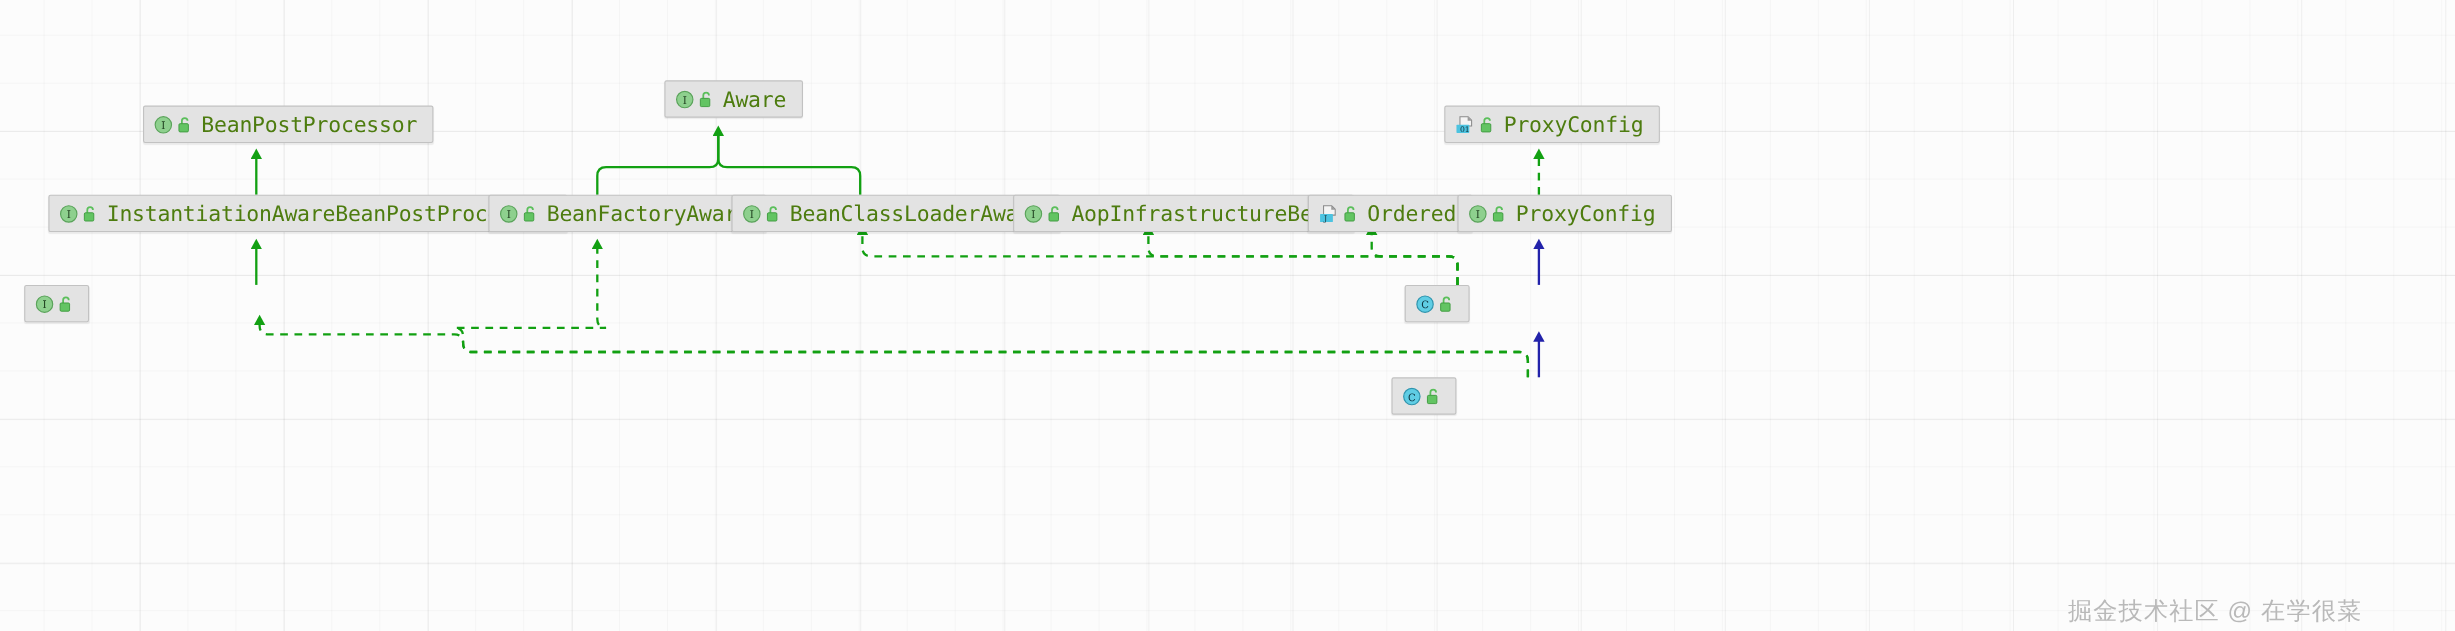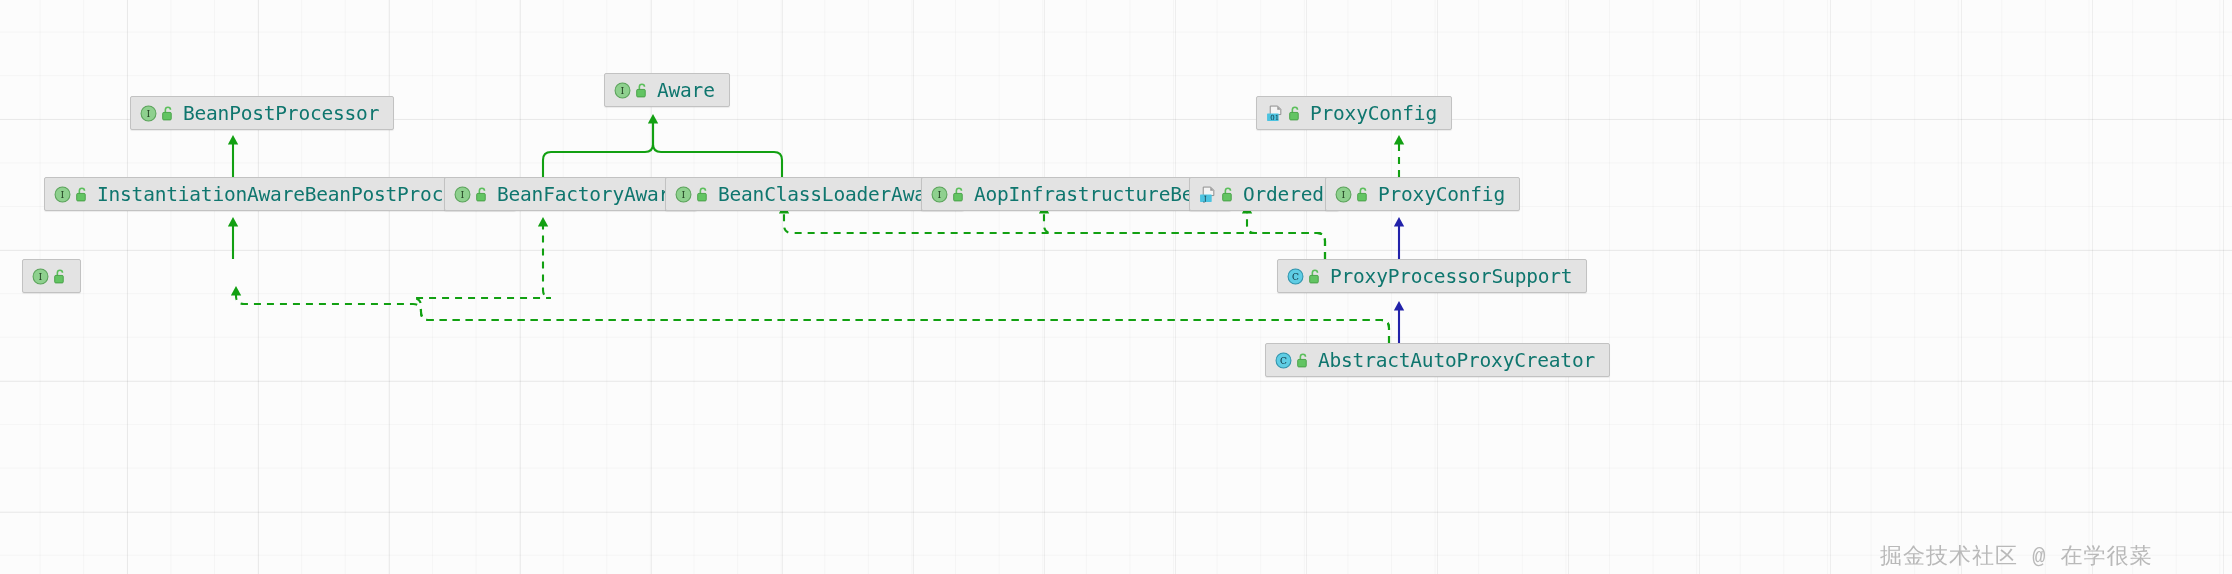--- a/index.html
+++ b/index.html
@@ -33,30 +33,30 @@
     background:#e3e3e3;
     border:1px solid #c2c2c2;
     border-radius:2px;
     box-shadow:0 1px 1px rgba(0,0,0,0.07);
     white-space:nowrap;
   }
   .node .label{
     font-family:"DejaVu Sans Mono",monospace;
     font-size:19.5px;
     letter-spacing:-0.2px;
-    color:#0f766e;
+    color:#4d7c0f;
     margin-left:9px;
   }
   .icons{display:flex;align-items:center;gap:4px;flex:none;}
   .ico{display:block;}
 
   .watermark{
     position:absolute;
     left:1880px;top:541px;
-    font-family:Liberation Mono, monospace;
+    font-family:Liberation Sans, sans-serif;
     font-size:22px;
     color:#b9b9b9;
     white-space:nowrap;
     letter-spacing:1px;
   }
 </style>
 </head>
 <body>
 
 <div id="stage">
@@ -120,21 +120,21 @@
         <text x="8" y="11.6" font-family="DejaVu Serif, serif" font-size="9" text-anchor="middle" fill="#1f3f1f">I</text>
       </svg>
       <svg class="ico" width="13" height="15" viewBox="0 0 12 14">
         <path d="M4 6 V3.6 A2.4 2.4 0 0 1 8.8 3.6" fill="none" stroke="#5bbf5b" stroke-width="1.5"></path>
         <rect x="1.5" y="6" width="8" height="7" rx="1" fill="#63c463" stroke="#3f9b3f" stroke-width="0.8"></rect>
       </svg>
     </span>
     <span class="label">Aware</span>
   </div>
 
-  <div class="node" style="left:1256px;top:96px;text-align:center;">
+  <div class="node" style="left:1313px;top:96px;text-align:center;">
     <span class="icons">
       <svg class="ico" width="18" height="17" viewBox="0 0 17 16">
         <path d="M4 1 L11 1 L14 4 L14 9 L4 9 Z" fill="#f4f4f4" stroke="#8a8a8a" stroke-width="0.9"></path>
         <path d="M10.6 1 L10.6 4.4 L14 4.4" fill="#9a9a9a"></path>
         <rect x="1" y="8" width="11" height="7" rx="0.6" fill="#4cc3e0"></rect>
         <text x="4" y="13.9" font-family="DejaVu Serif, serif" font-size="6.6" fill="#10333d">01</text>
       </svg>
       <svg class="ico" width="13" height="15" viewBox="0 0 12 14">
         <path d="M4 6 V3.6 A2.4 2.4 0 0 1 8.8 3.6" fill="none" stroke="#5bbf5b" stroke-width="1.5"></path>
         <rect x="1.5" y="6" width="8" height="7" rx="1" fill="#63c463" stroke="#3f9b3f" stroke-width="0.8"></rect>
@@ -246,31 +246,29 @@
     <span class="icons">
       <svg class="ico" width="17" height="17" viewBox="0 0 16 16">
         <circle cx="8" cy="8" r="7" fill="#5fcde4" stroke="#2f94ad" stroke-width="1"></circle>
         <text x="8" y="11.4" font-family="DejaVu Serif, serif" font-size="8.6" text-anchor="middle" fill="#0d3340">C</text>
       </svg>
       <svg class="ico" width="13" height="15" viewBox="0 0 12 14">
         <path d="M4 6 V3.6 A2.4 2.4 0 0 1 8.8 3.6" fill="none" stroke="#5bbf5b" stroke-width="1.5"></path>
         <rect x="1.5" y="6" width="8" height="7" rx="1" fill="#63c463" stroke="#3f9b3f" stroke-width="0.8"></rect>
       </svg>
     </span>
-    <span class="label">ProxyProcessorSupport</span>
   </div>
 
   <div class="node" style="left:1265px;top:343px;">
     <span class="icons">
       <svg class="ico" width="17" height="17" viewBox="0 0 16 16">
         <circle cx="8" cy="8" r="7" fill="#5fcde4" stroke="#2f94ad" stroke-width="1"></circle>
         <text x="8" y="11.4" font-family="DejaVu Serif, serif" font-size="8.6" text-anchor="middle" fill="#0d3340">C</text>
       </svg>
       <svg class="ico" width="13" height="15" viewBox="0 0 12 14">
         <path d="M4 6 V3.6 A2.4 2.4 0 0 1 8.8 3.6" fill="none" stroke="#5bbf5b" stroke-width="1.5"></path>
         <rect x="1.5" y="6" width="8" height="7" rx="1" fill="#63c463" stroke="#3f9b3f" stroke-width="0.8"></rect>
       </svg>
     </span>
-    <span class="label">AbstractAutoProxyCreator</span>
   </div>
 
   <div class="watermark">掘金技术社区 @ 在学很菜</div>
 </div>
 
 </body></html>

